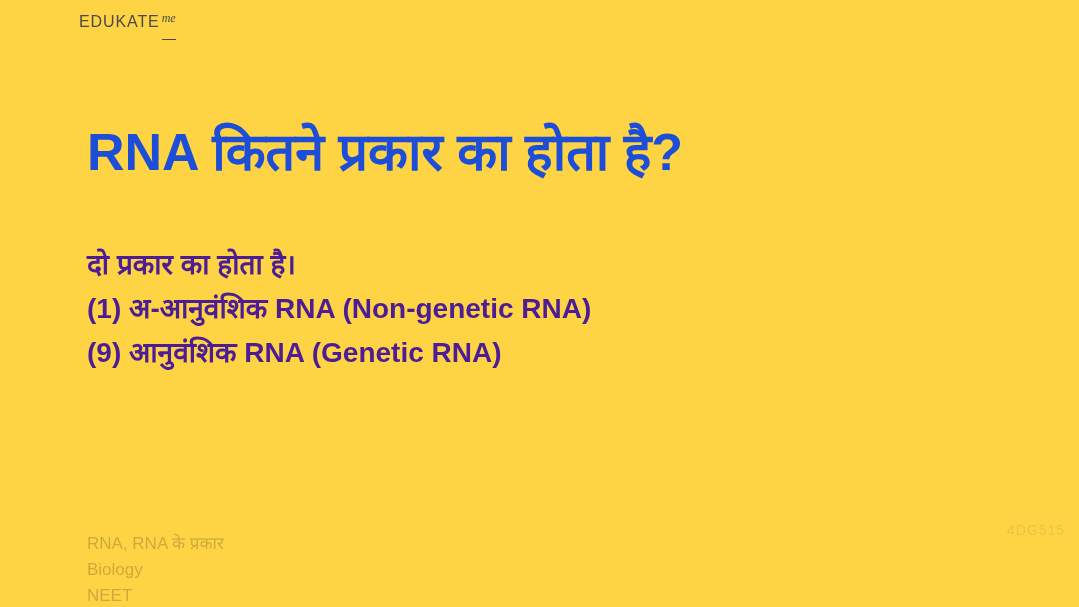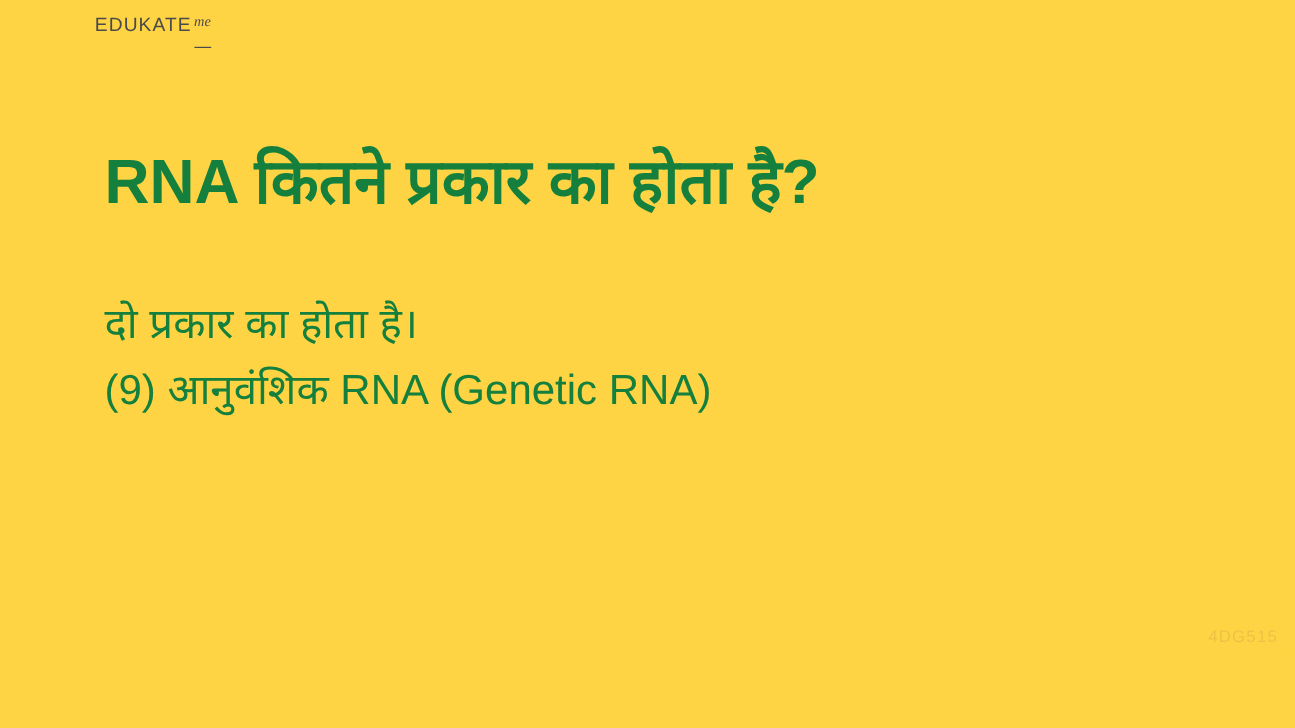--- a/index.html
+++ b/index.html
@@ -57,38 +57,38 @@
   
   .title {
     position: absolute;
     left: 87px;
     top: 123px;
     width: 900px;
     margin: 0;
     font-family: "Liberation Sans", "DejaVu Sans", sans-serif;
     font-size: 52px;
     font-weight: 700;
-    color: #15803d;
+    color: #1d4ed8;
     line-height: 1.15;
     letter-spacing: 0px;
     white-space: nowrap;
   }
 
   
   .body-block {
     position: absolute;
     left: 87px;
     top: 243px;
     width: 920px;
   }
   .body-line {
     font-family: "Liberation Sans", "DejaVu Sans", sans-serif;
-    font-size: 35px;
-    font-weight: 400;
-    color: #15803d;
+    font-size: 28px;
+    font-weight: 700;
+    color: #4c1d95;
     line-height: 1.58;
     white-space: nowrap;
   }
 
   
   .footer {
     position: absolute;
     left: 87px;
     top: 531px;
     width: 600px;
@@ -122,19 +122,25 @@
 
   <div class="brand">
     <span class="brand-word">EDUKATE</span>
     <span class="brand-sup">me</span>
   </div>
 
   <h1 class="title">RNA कितने प्रकार का होता है?</h1>
 
   <div class="body-block">
     <div class="body-line">दो प्रकार का होता है।</div>
+    <div class="body-line">(1) अ-आनुवंशिक RNA (Non-genetic RNA)</div>
     <div class="body-line">(9) आनुवंशिक RNA (Genetic RNA)</div>
   </div>
 
+  <div class="footer">
+    <div class="footer-line">RNA, RNA के प्रकार</div>
+    <div class="footer-line">Biology</div>
+    <div class="footer-line">NEET</div>
+  </div>
 
   <div class="watermark">4DG515</div>
 
 </div>
 
 </body></html>

